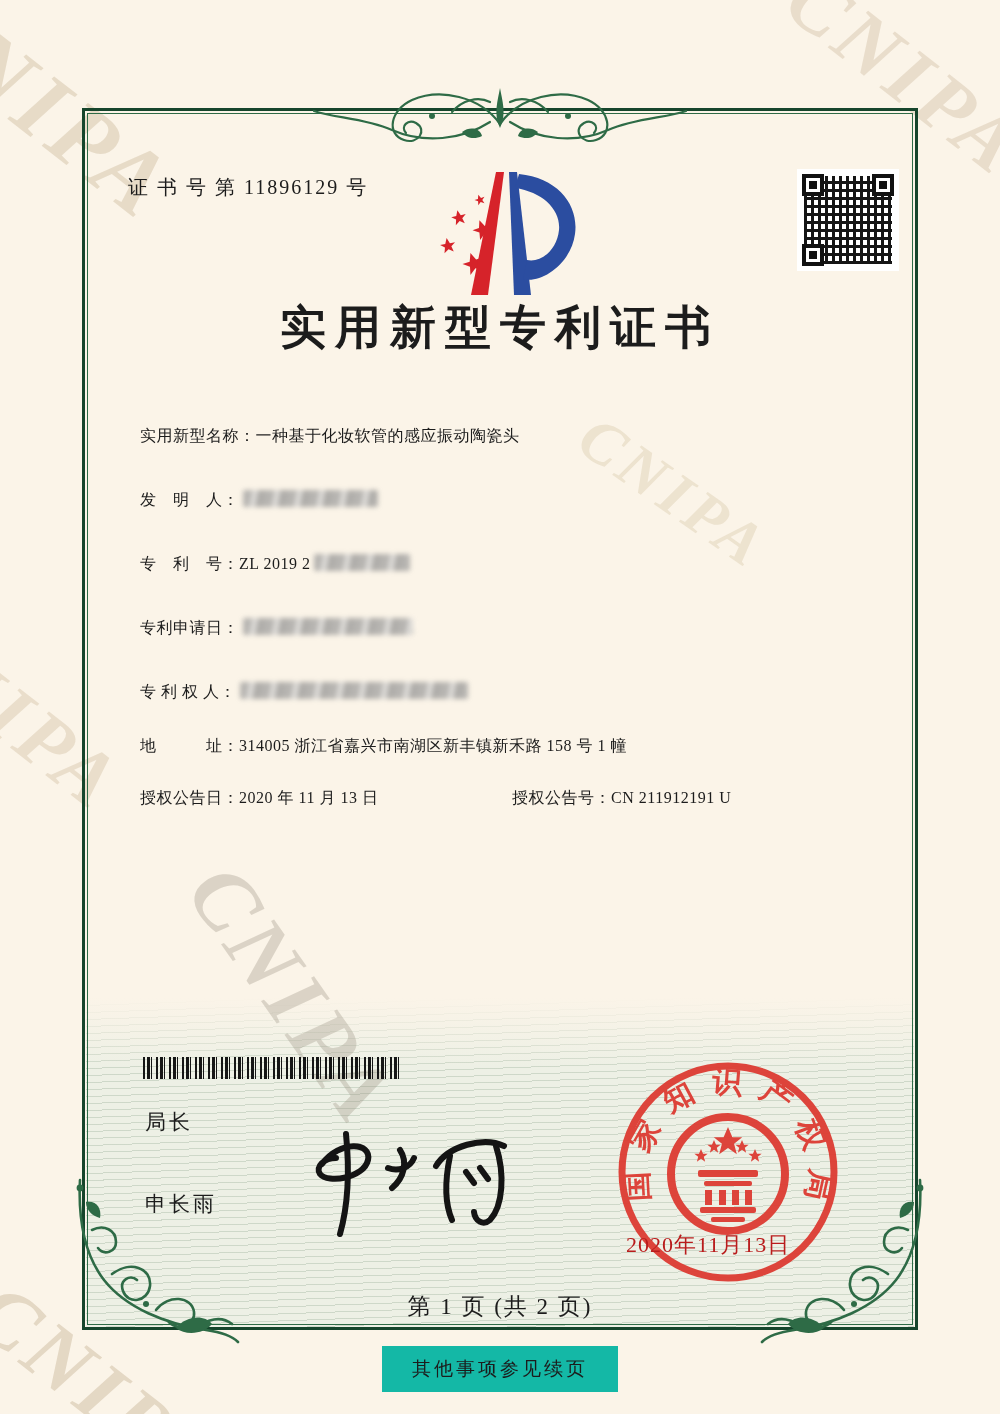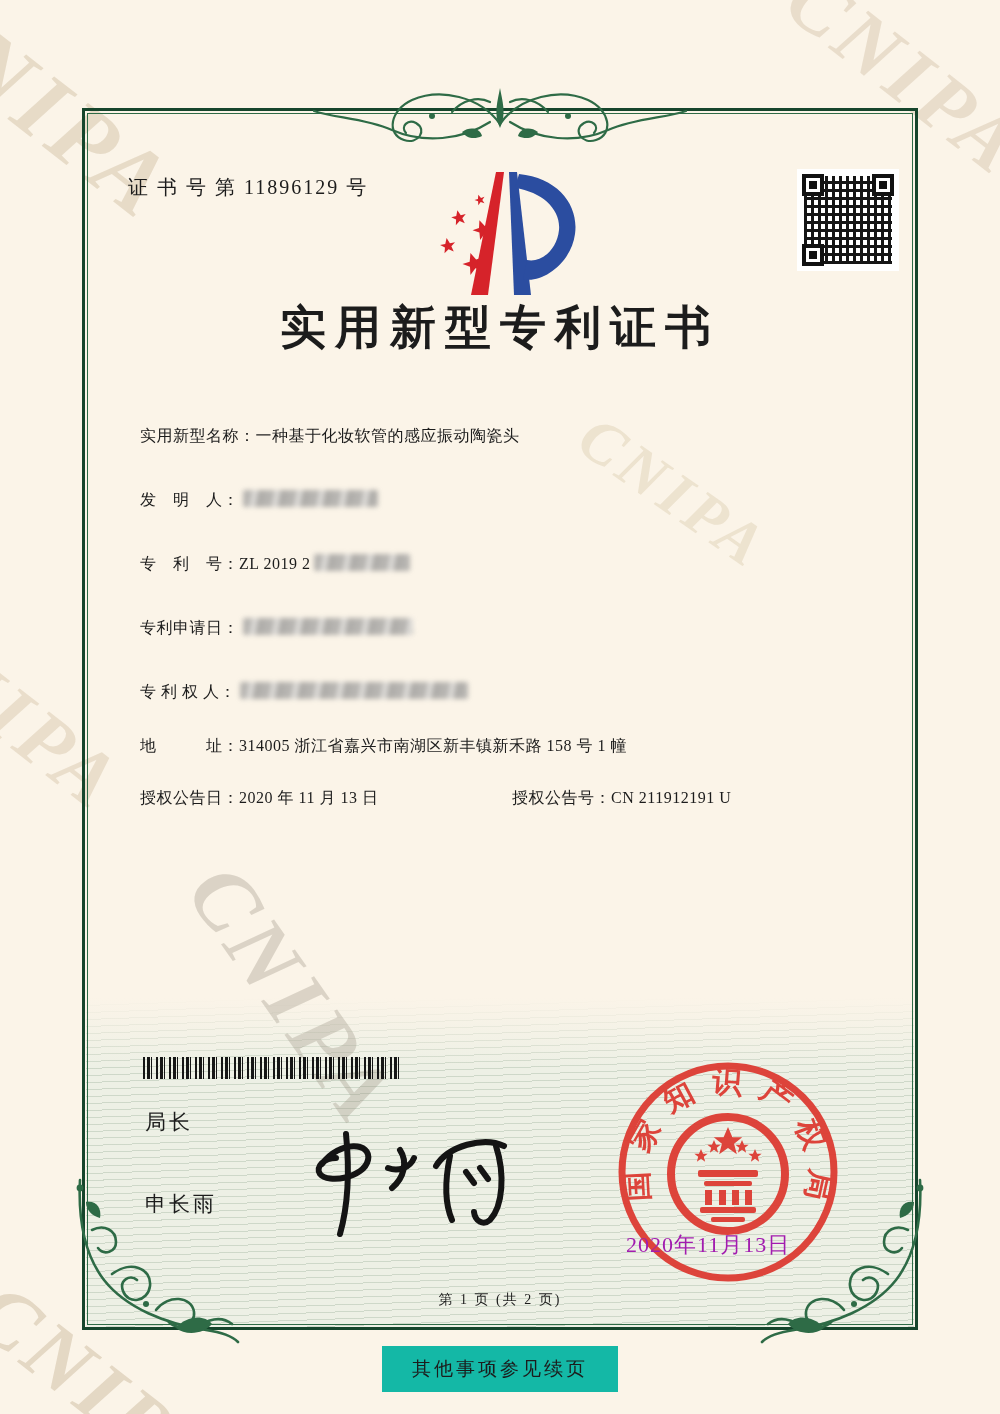--- a/index.html
+++ b/index.html
@@ -45,22 +45,22 @@
   .body-text{left:140px;top:822px;width:726px;z-index:5;font-size:20px;line-height:31.5px;}
   .body-text p{margin:0;text-indent:2em;}
   .barcode{left:143px;top:1057px;width:258px;height:22px;z-index:5;
      background:repeating-linear-gradient(90deg,#161616 0 2px,rgba(0,0,0,0) 2px 4px,#161616 4px 7px,rgba(0,0,0,0) 7px 8px,#161616 8px 9px,rgba(0,0,0,0) 9px 13px);}
   .issuer-title{left:145px;top:1108px;font-size:21px;letter-spacing:3px;z-index:5;
      font-family:"Liberation Sans","DejaVu Sans",sans-serif;}
   .issuer-name{left:145px;top:1190px;font-size:21px;letter-spacing:3px;z-index:5;
      font-family:"Liberation Sans","DejaVu Sans",sans-serif;}
   .signature{left:288px;top:1124px;z-index:5;}
   .seal{left:614px;top:1058px;width:228px;height:228px;z-index:6;opacity:.94;}
-  .seal-date{left:626px;top:1230px;font-size:22px;letter-spacing:1px;color:#a21caf;z-index:7;}
-  .page-line{left:0;top:1291px;width:1000px;text-align:center;font-size:14px;letter-spacing:2px;z-index:5;}
+  .seal-date{left:626px;top:1230px;font-size:22px;letter-spacing:1px;color:#b91c1c;z-index:7;}
+  .page-line{left:0;top:1291px;width:1000px;text-align:center;font-size:23px;letter-spacing:2px;z-index:5;}
   .cont-note{left:500px;top:1346px;transform:translateX(-50%);background:#14b8a6;
      padding:10px 30px;font-size:19px;letter-spacing:3px;z-index:5;white-space:nowrap;}
 </style>
 </head>
 <body>
 
 <div class="wm wm1">CNIPA</div>
 <div class="wm wm2">CNIPA</div>
 <div class="wm wm3">CNIPA</div>
 <div class="wm wm4">CNIPA</div>

